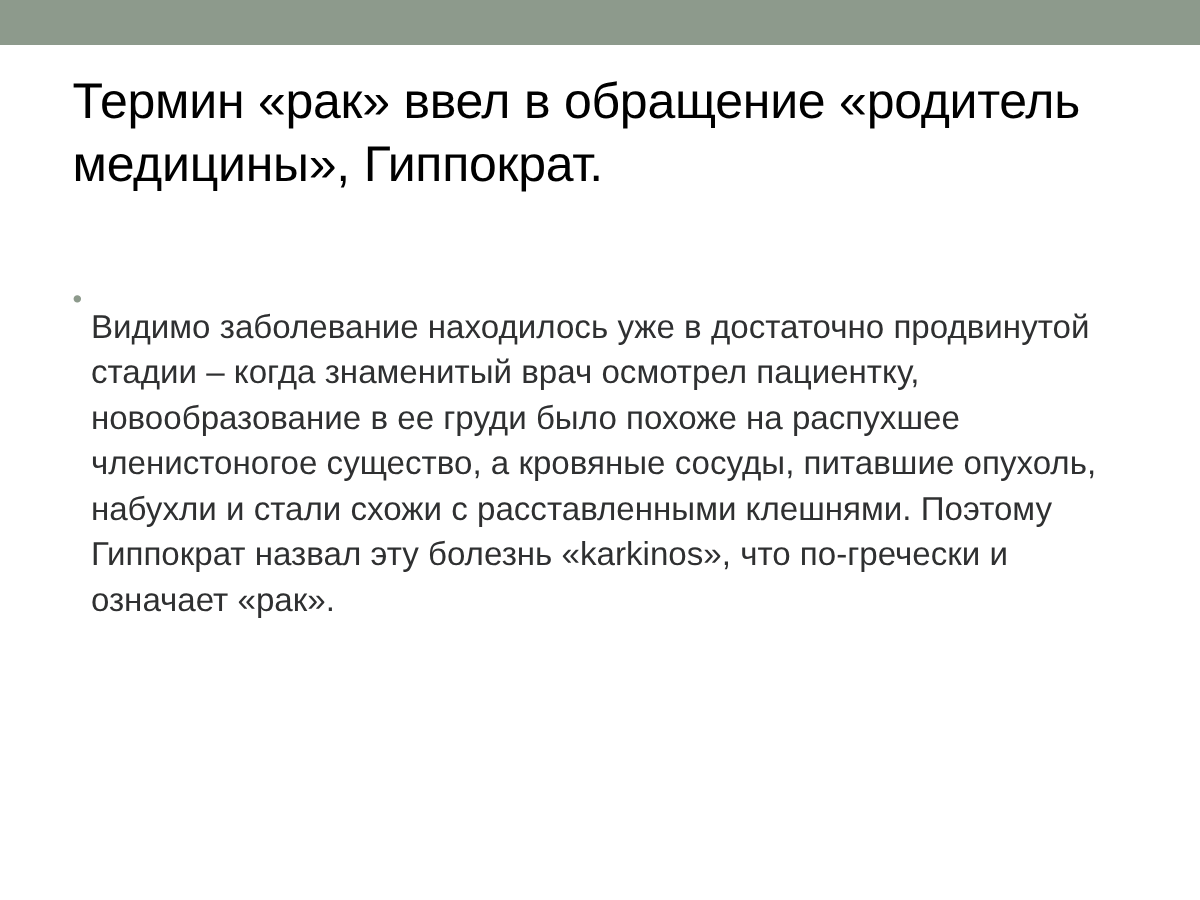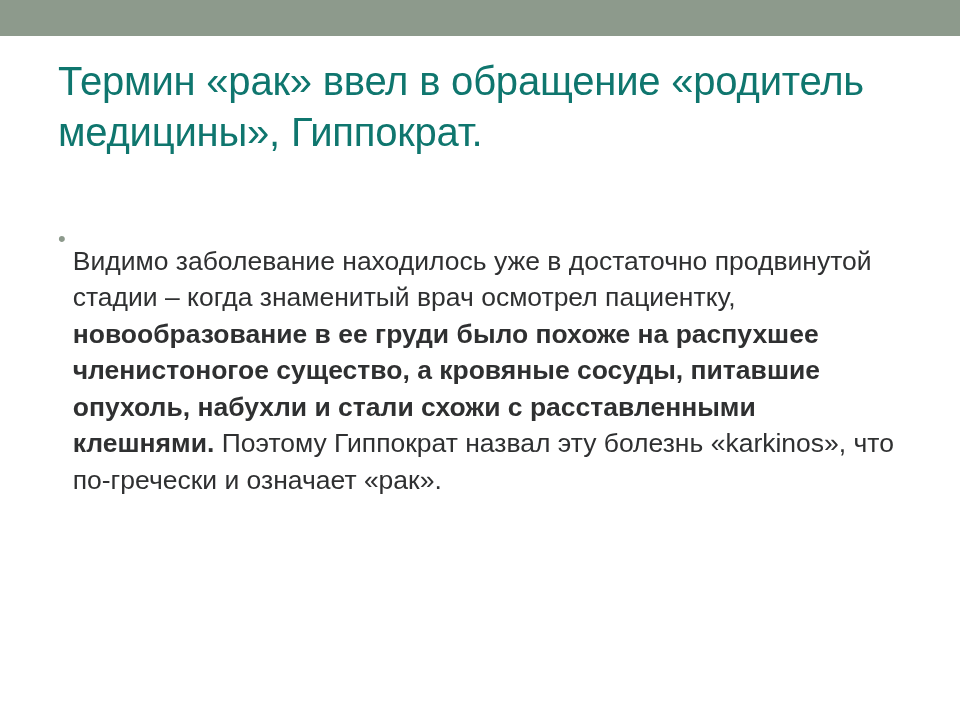--- a/index.html
+++ b/index.html
@@ -28,21 +28,21 @@
     height: 36px;
     background: #8d9a8c;
   }
   .title-block {
     position: absolute;
     left: 58px;
     top: 56px;
     width: 860px;
   }
   .slide-title {
-    color: #0f766e;
+    color: #000000;
     font-size: 40px;
     line-height: 1.28;
     font-weight: normal;
     margin: 0;
     letter-spacing: -0.2px;
   }
   .body-block {
     position: absolute;
     left: 58px;
     top: 216px;
@@ -60,21 +60,21 @@
     margin-right: 7px;
     flex: 0 0 auto;
   }
   .bullet-text {
     color: #2f3031;
     font-size: 26.5px;
     line-height: 1.38;
     flex: 1 1 auto;
   }
   .bullet-text b {
-    font-weight: bold;
+    font-weight: normal;
   }
 </style>
 </head>
 <body>
 
 <div class="slide">
 
   <div class="top-band"></div>
 
   <div class="title-block">

